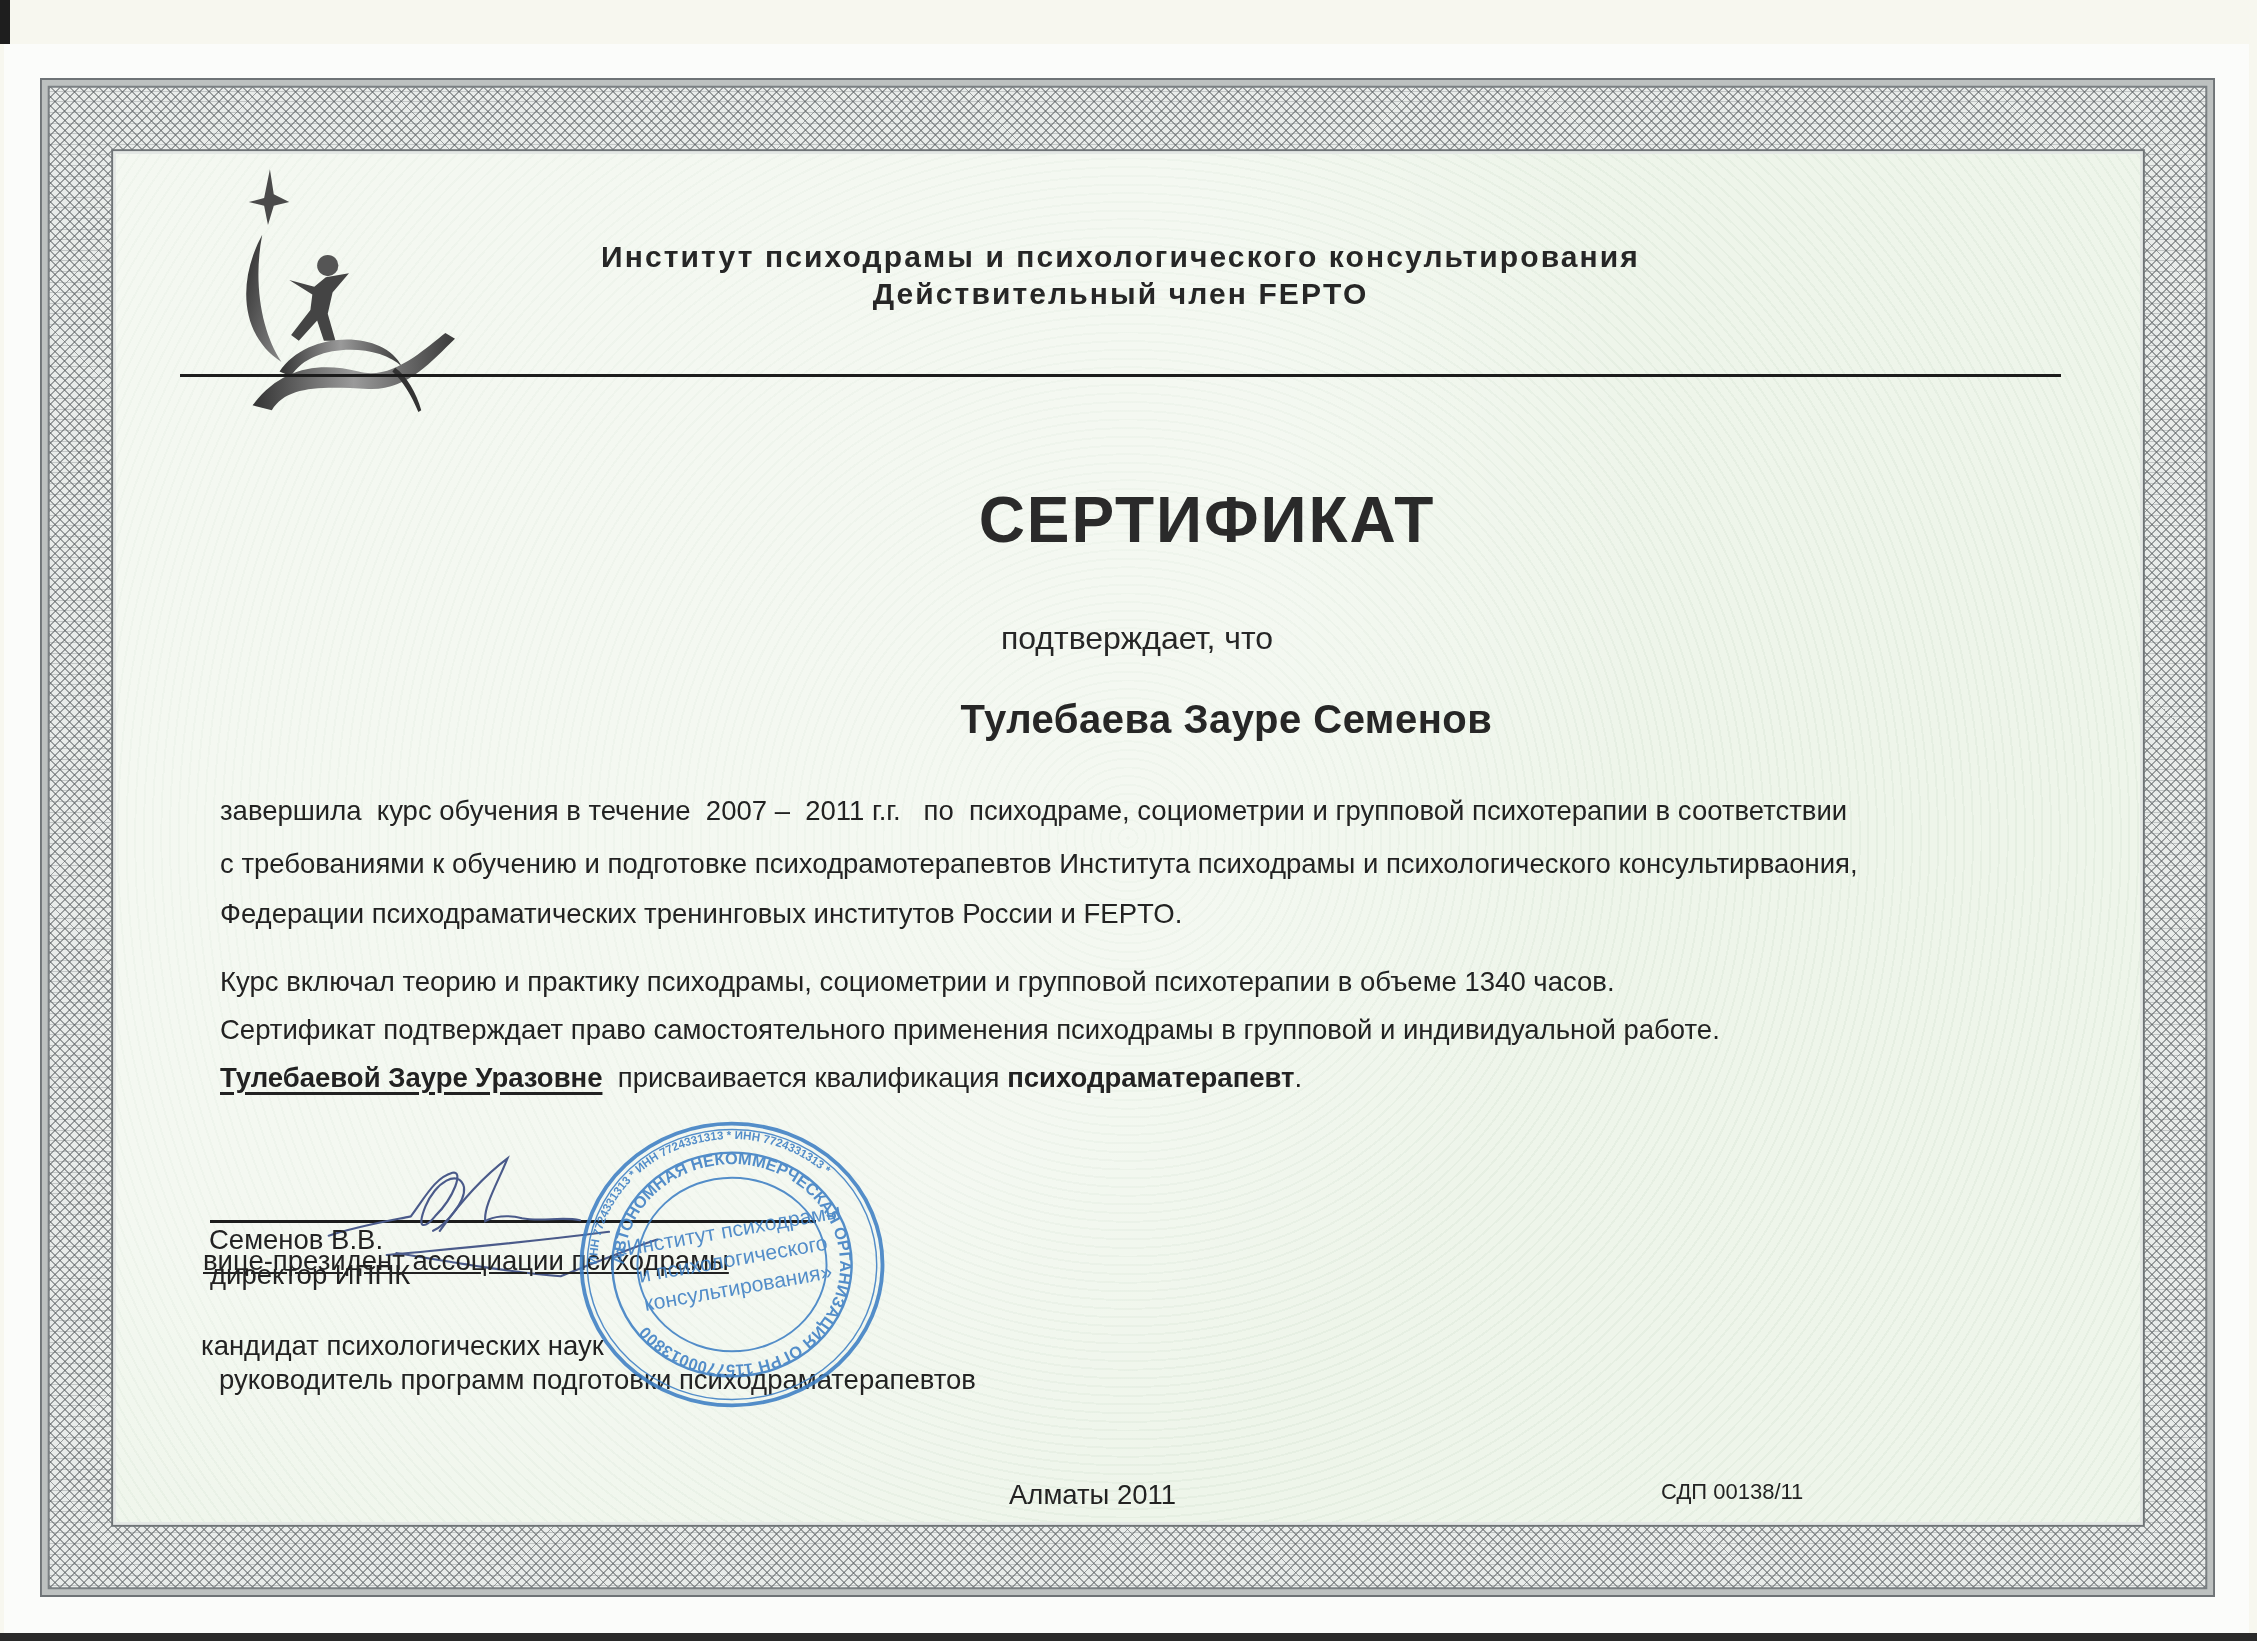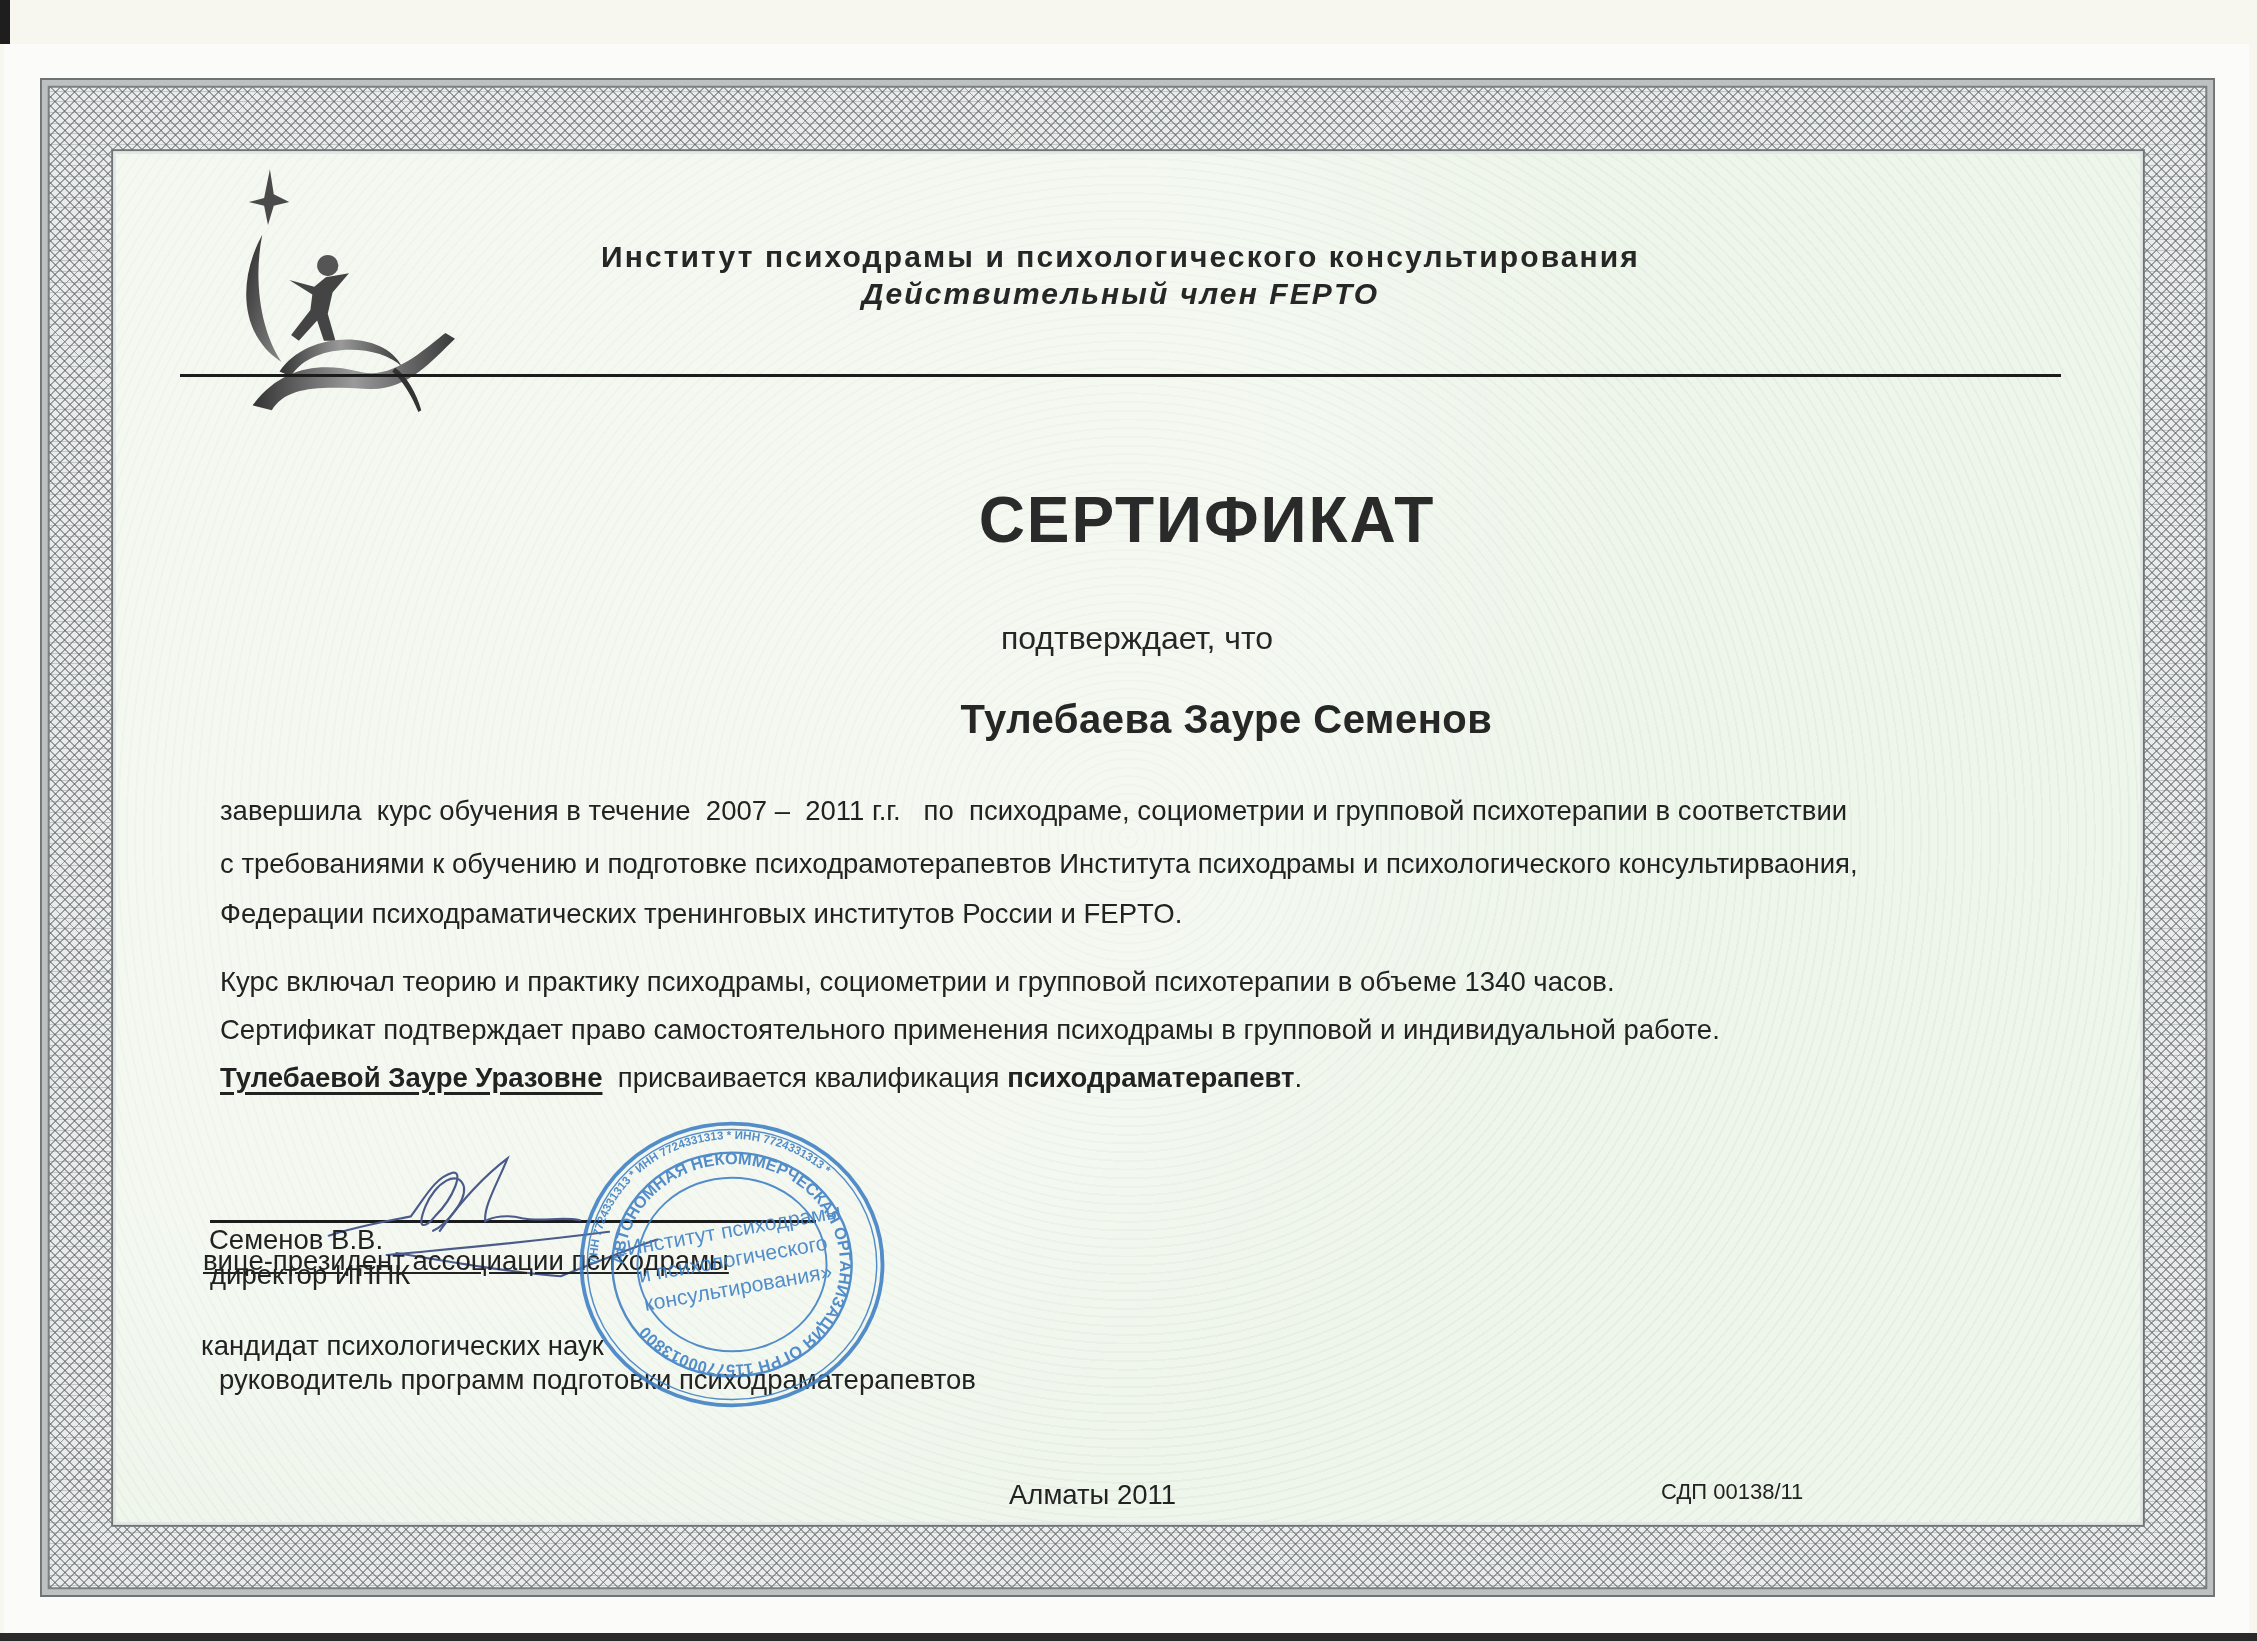--- a/index.html
+++ b/index.html
@@ -34,21 +34,21 @@
   }
   .content { position: absolute; left: 0; top: 0; width: 2208px; height: 1641px; }
 
   .logo { position: absolute; left: 214px; top: 169px; width: 241px; height: 251px; }
   .header-title {
     position: absolute; left: 541px; top: 239px; width: 1159px; text-align: center;
     font-weight: bold; font-size: 30px; letter-spacing: 2.1px; color: #262626; line-height: 35px;
   }
   .header-sub {
     position: absolute; left: 541px; top: 276px; width: 1159px; text-align: center;
-    font-weight: bold; font-size: 30px; letter-spacing: 2.1px; color: #262626; line-height: 35px; font-style: italic;
+    font-weight: bold; font-size: 30px; letter-spacing: 2.1px; color: #262626; line-height: 35px;
   }
   .header-rule { position: absolute; left: 180px; top: 374px; width: 1881px; height: 2.9px; background: #1c1c1c; }
 
   .cert-title {
     position: absolute; left: 869px; top: 483px; width: 676px; text-align: center;
     font-weight: bold; font-size: 64px; letter-spacing: 1.9px; color: #2a2a2a;
   }
   .confirms {
     position: absolute; left: 869px; top: 620px; width: 536px; text-align: center;
     font-size: 32px; color: #262626;

